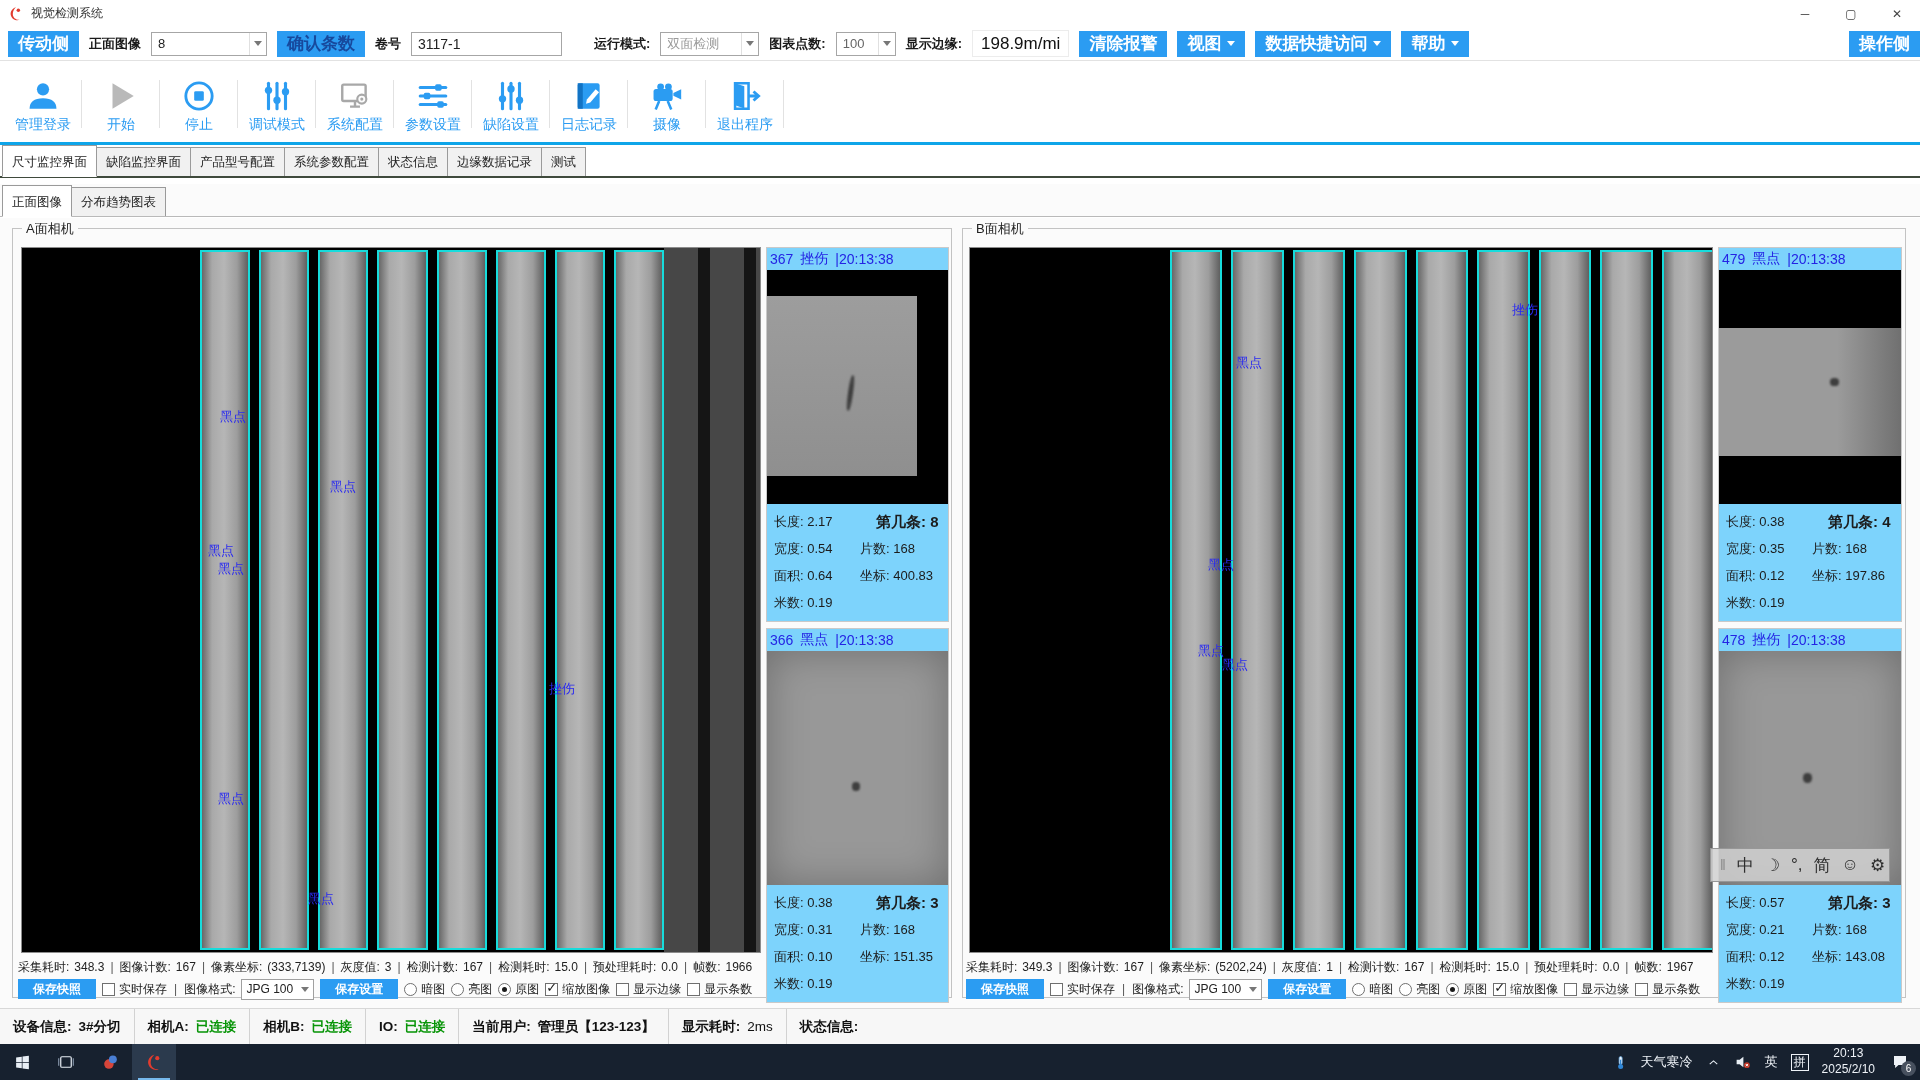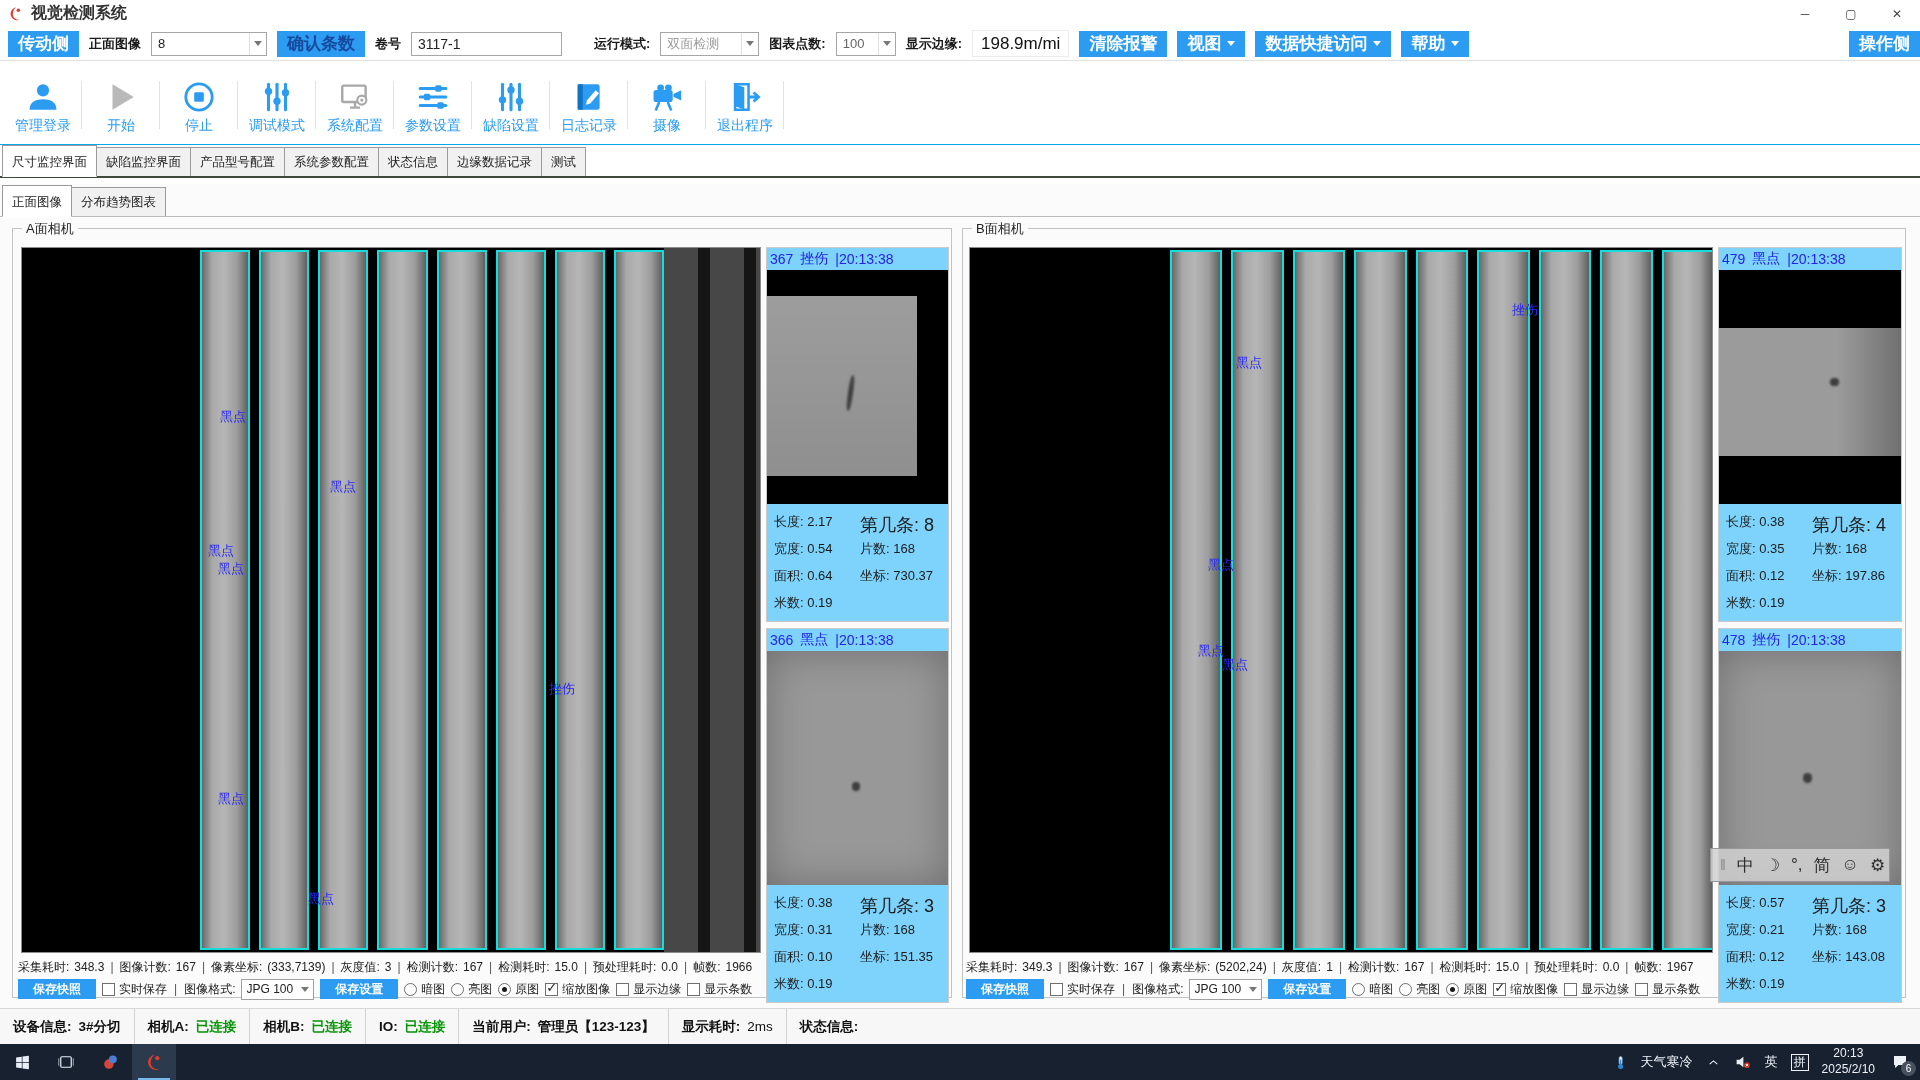--- a/index.html
+++ b/index.html
@@ -1,40 +1,40 @@
 <!DOCTYPE html>
 <html><head>
 <meta charset="utf-8">
 <style>
   * { box-sizing: border-box; margin: 0; padding: 0; }
   html,body { width:1920px; height:1080px; overflow:hidden; }
   body { font-family:"Liberation Sans","DejaVu Sans",sans-serif; background:#fff; position:relative; font-size:13px; color:#222; }
 
   
   .titlebar { position:absolute; top:0; left:0; right:0; height:27px; background:#fff; display:flex; align-items:center; padding-left:8px; gap:7px; }
-  .titlebar .title { font-size:16px; color:#333;font-weight:bold; }
+  .titlebar .title { font-size:12px; color:#333; }
   .win-controls { position:absolute; right:0; top:0; height:27px; display:flex; }
   .win-btn { width:46px; height:27px; display:flex; align-items:center; justify-content:center; font-size:12px; color:#444; }
 
   
   .toolbar { position:absolute; top:27px; left:0; right:0; height:34px; background:#fff; border-bottom:1px solid #e2e2e2; display:flex; align-items:center; gap:10px; padding:0 0 0 8px; }
   .tb-label { font-weight:bold; font-size:13px; color:#1a1a1a; white-space:nowrap; }
   .btn-blue { background:#2b9cf2; color:#fff; font-size:17px; font-weight:bold; height:26px; display:inline-flex; align-items:center; justify-content:center; gap:6px; padding:0 10px; white-space:nowrap; cursor:default; }
   .btn-blue.confirm { color:#17499d; }
   .menu-arrow { width:0; height:0; border-left:4px solid transparent; border-right:4px solid transparent; border-top:5px solid #fff; }
   .select { border:1px solid #a6a6a6; background:#fff; height:24px; display:inline-flex; align-items:center; padding:0 0 0 6px; font-size:13px; gap:6px; }
   .select .sel-text { flex:1; }
   .select .sel-btn { width:17px; height:22px; display:flex; align-items:center; justify-content:center; border-left:1px solid #e0e0e0; }
   .sel-arr { width:0; height:0; border-left:4px solid transparent; border-right:4px solid transparent; border-top:5px solid #777; }
   .input { border:1px solid #a6a6a6; background:#fff; height:24px; display:flex; align-items:center; padding:0 6px; font-size:14px; }
   .speed-box { border:1px solid #ececec; background:#fff; height:27px; display:flex; align-items:center; padding:0 8px; font-size:17px; color:#111; }
   .side-btn-right { margin-left:auto; }
 
   
-  .icon-toolbar { position:absolute; top:61px; left:0; right:0; height:84px; background:#fff; border-bottom:1px solid #0ea5e9; display:flex; align-items:center; padding-left:4px; }
+  .icon-toolbar { position:absolute; top:61px; left:0; right:0; height:84px; background:#fff; border-bottom:3px solid #0ea5e9; display:flex; align-items:center; padding-left:4px; }
   .tool { width:78px; height:72px; display:flex; flex-direction:column; align-items:center; justify-content:flex-end; padding-bottom:4px; gap:3px; position:relative; }
   .tool::after { content:""; position:absolute; right:0; top:14px; bottom:10px; width:1px; background:#e2e2e2; }
   .tool-icon { height:40px; display:flex; align-items:flex-end; justify-content:center; }
   .tool-label { color:#2b9cf2; font-size:14px; white-space:nowrap; }
 
   
   .tabs-main { position:absolute; top:146px; left:0; right:0; height:32px; background:#fff; border-bottom:2px solid #3f4a3c; display:flex; align-items:flex-end; padding-left:2px; }
   .tabs-sub  { position:absolute; top:184px; left:0; right:0; height:33px; background:#fbfbfb; border-bottom:1px solid #b9b9b9; display:flex; align-items:flex-end; padding-left:2px; }
   .tab { border:1px solid #9a9a9a; border-bottom:none; background:#f1f1f1; padding:6px 9px 5px 9px; font-size:12.5px; color:#222; margin-right:-1px; white-space:nowrap; }
   .tab.active { background:#fff; padding-top:8px; position:relative; z-index:2; margin-bottom:-1px; border-bottom:1px solid #fff; }
@@ -54,21 +54,21 @@
   .defect-panel { position:absolute; display:flex; flex-direction:column; gap:6px; }
   .defect-entry { border:1px solid #c9c9c9; background:#7dd3fc; }
   .de-header { height:22px; display:flex; align-items:center; gap:7px; padding:0 3px; color:#2424e4; font-size:14px; }
   .de-img { height:234px; background:#000; position:relative; overflow:hidden; }
   .scene-block { position:absolute; background:linear-gradient(180deg,#9d9d9d,#8f8f8f); }
   .scene-full { position:absolute; inset:0; background:#989898; box-shadow:inset 0 0 40px rgba(0,0,0,.28); }
   .scene-band { position:absolute; left:0; right:0; background:linear-gradient(90deg,#9b9b9b 65%,#707070); }
   .scene-dot { position:absolute; background:#3e3e3e; border-radius:45%; filter:blur(1px); }
   .de-details { padding:9px 0 0 7px; display:grid; grid-template-columns:86px auto; grid-auto-rows:27px; font-size:13px; color:#1c1c1c; }
   .fieldcell { white-space:nowrap; }
-  .strip-no { font-size:18px; font-weight:normal; }
+  .strip-no { font-size:15px; font-weight:bold;margin-left:16px; }
 
   
   .panel-status { position:absolute; height:20px; display:flex; align-items:center; gap:5px; font-size:12px; color:#222; white-space:nowrap; overflow:hidden; }
   .ps-sep { color:#555; padding:0 1px; }
   .panel-controls { position:absolute; height:24px; display:flex; align-items:center; gap:6px; font-size:12px; color:#222; white-space:nowrap; }
   .small-btn { background:#2b9cf2; color:#fff; font-size:12px; font-weight:bold; height:20px; padding:0 15px; display:inline-flex; align-items:center; }
   .cb { width:13px; height:13px; border:1px solid #6f6f6f; background:#fff; display:inline-block; position:relative; flex:none; }
   .cb.checked::after { content:"✓"; position:absolute; top:-4px; left:0; font-size:13px; color:#1a1a1a; }
   .radio { width:13px; height:13px; border:1px solid #6f6f6f; border-radius:50%; background:#fff; display:inline-block; position:relative; flex:none; }
   .radio.checked::after { content:""; position:absolute; inset:3px; border-radius:50%; background:#1a1a1a; }
@@ -328,21 +328,21 @@
             <div class="scene-block" style="left: 0px; top: 26px; width: 150px; height: 180px;">
               <div class="scene-dot" style="left: 54%; top: 44%; width: 5px; height: 36px; transform: rotate(8deg);"></div>
             </div>
           </div>
     <div class="de-details">
       <span class="fieldcell"><span>长度:</span> <span>2.17</span></span>
       <span class="fieldcell strip-no"><span>第几条:</span> <span>8</span></span>
       <span class="fieldcell"><span>宽度:</span> <span>0.54</span></span>
       <span class="fieldcell"><span>片数:</span> <span>168</span></span>
       <span class="fieldcell"><span>面积:</span> <span>0.64</span></span>
-      <span class="fieldcell"><span>坐标:</span> <span>730.37</span></span>
+      <span class="fieldcell"><span>坐标:</span> <span>400.83</span></span>
       <span class="fieldcell"><span>米数:</span> <span>0.19</span></span>
     </div>
   </div>
 
   <div class="defect-entry">
     <div class="de-header">
       <span>366</span>
       <span>黑点</span>
       <span>|20:13:38</span>
     </div>

